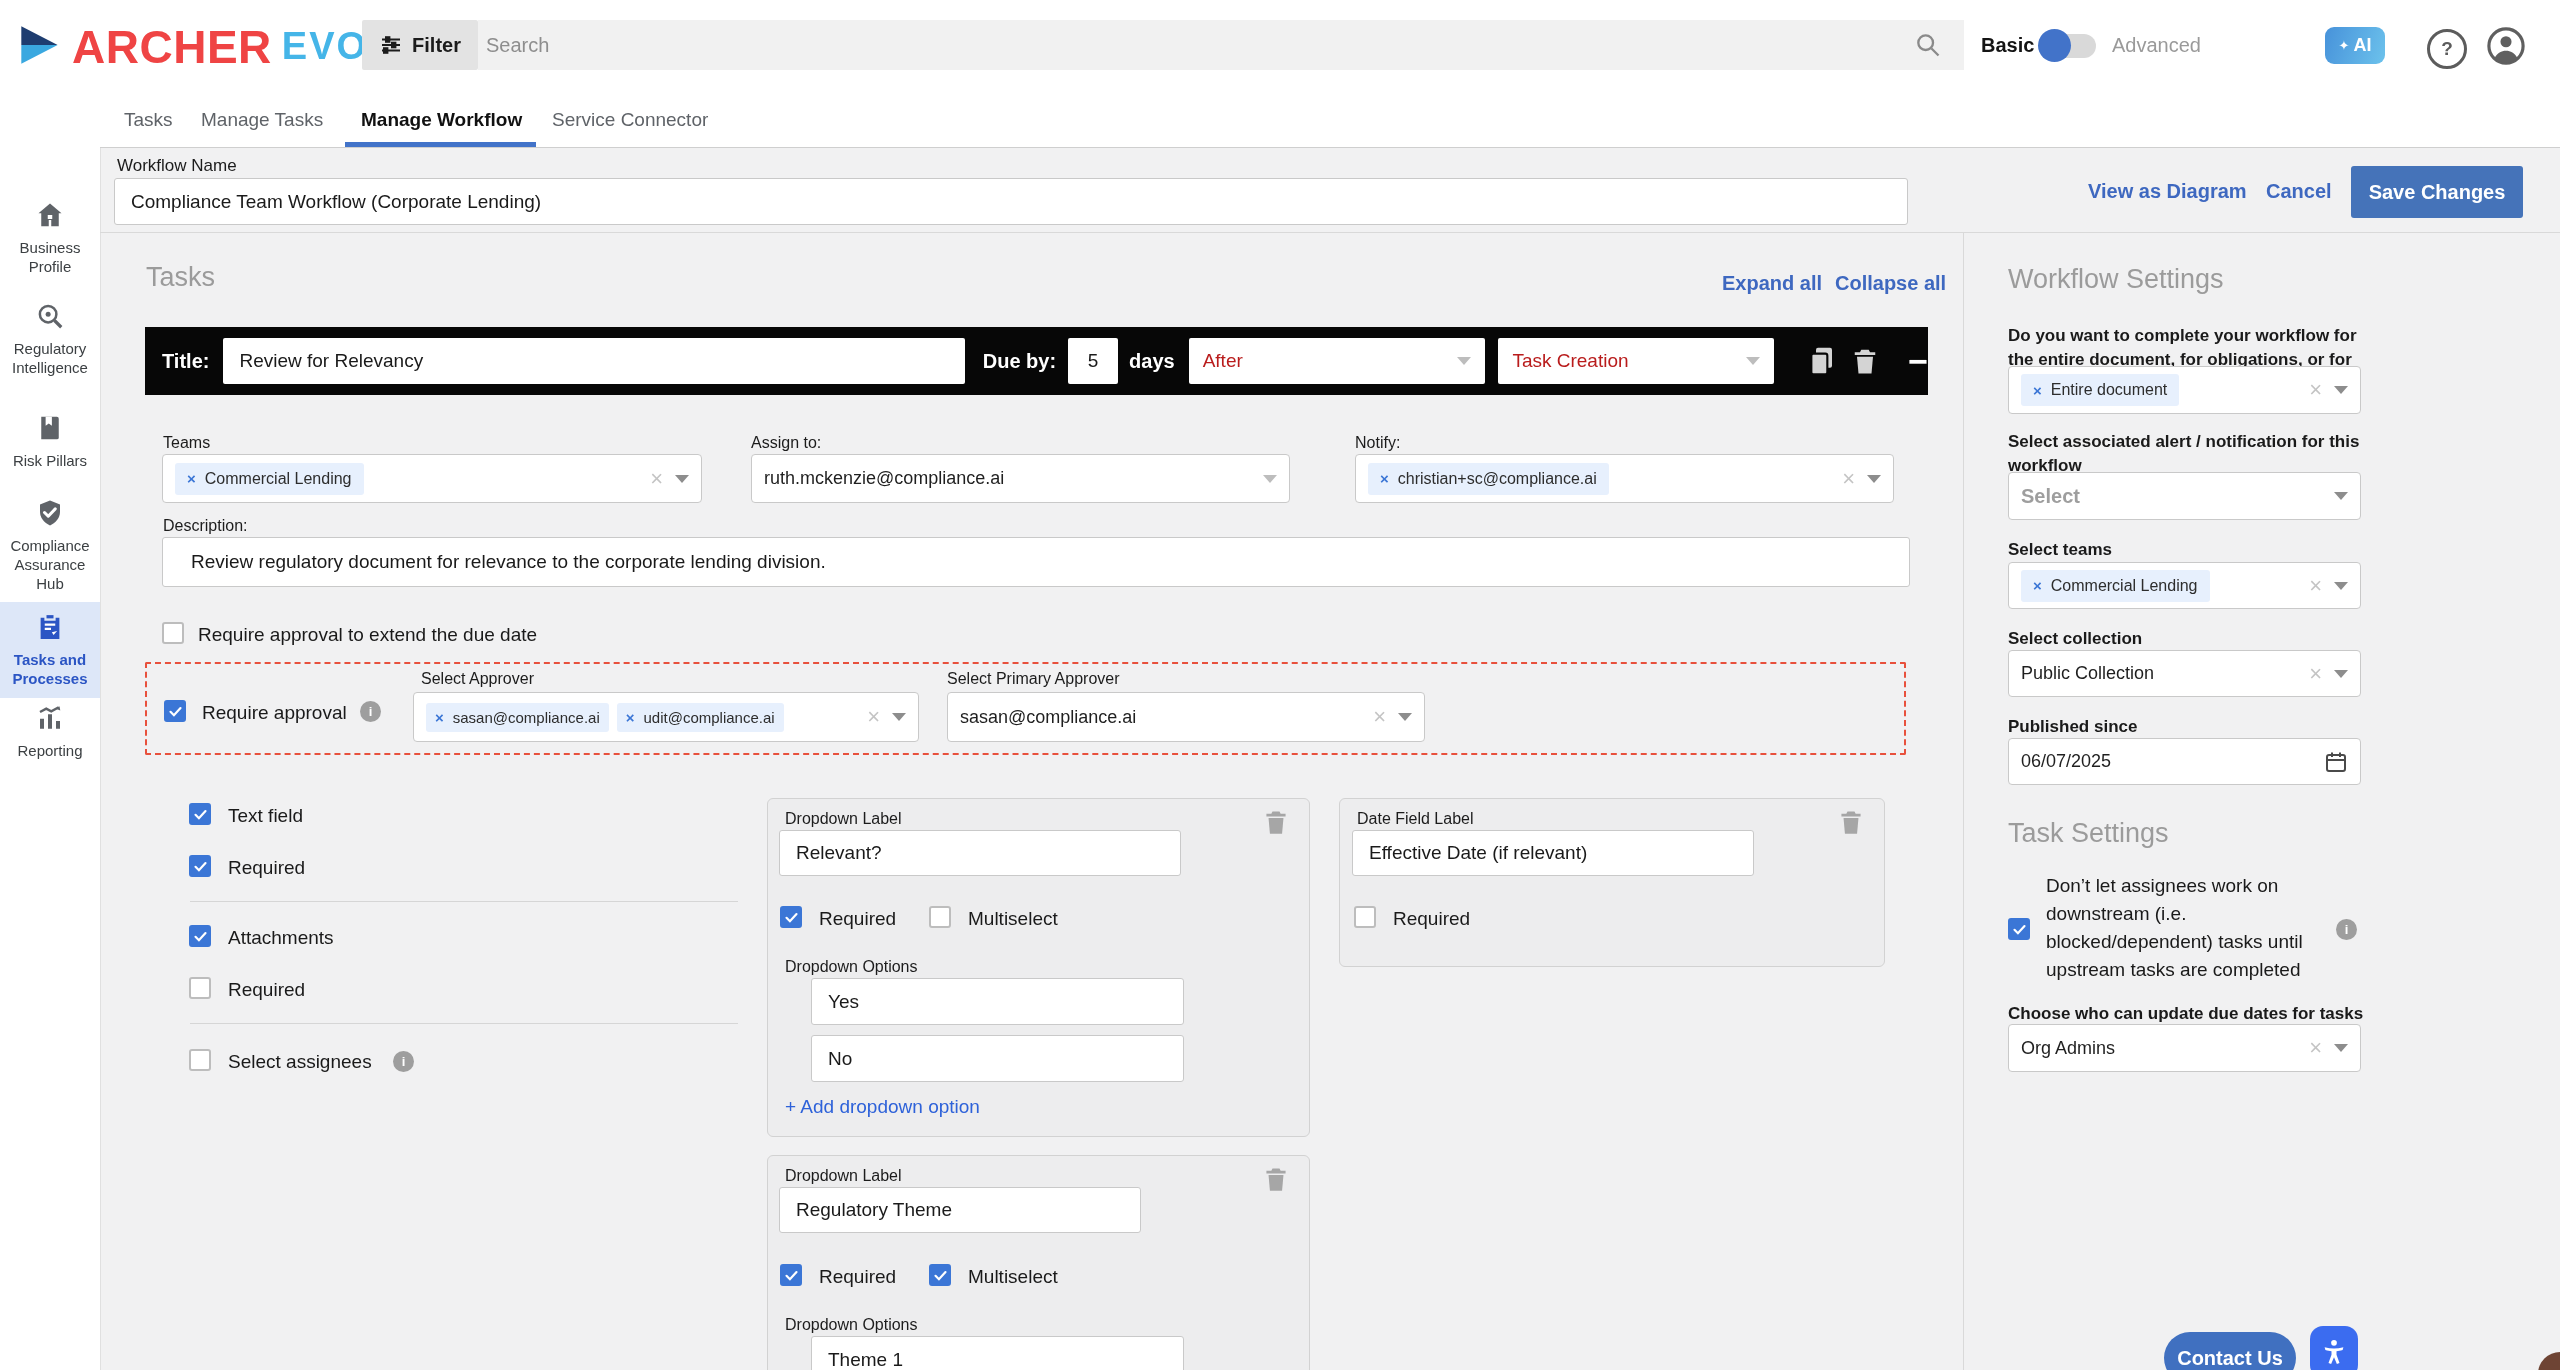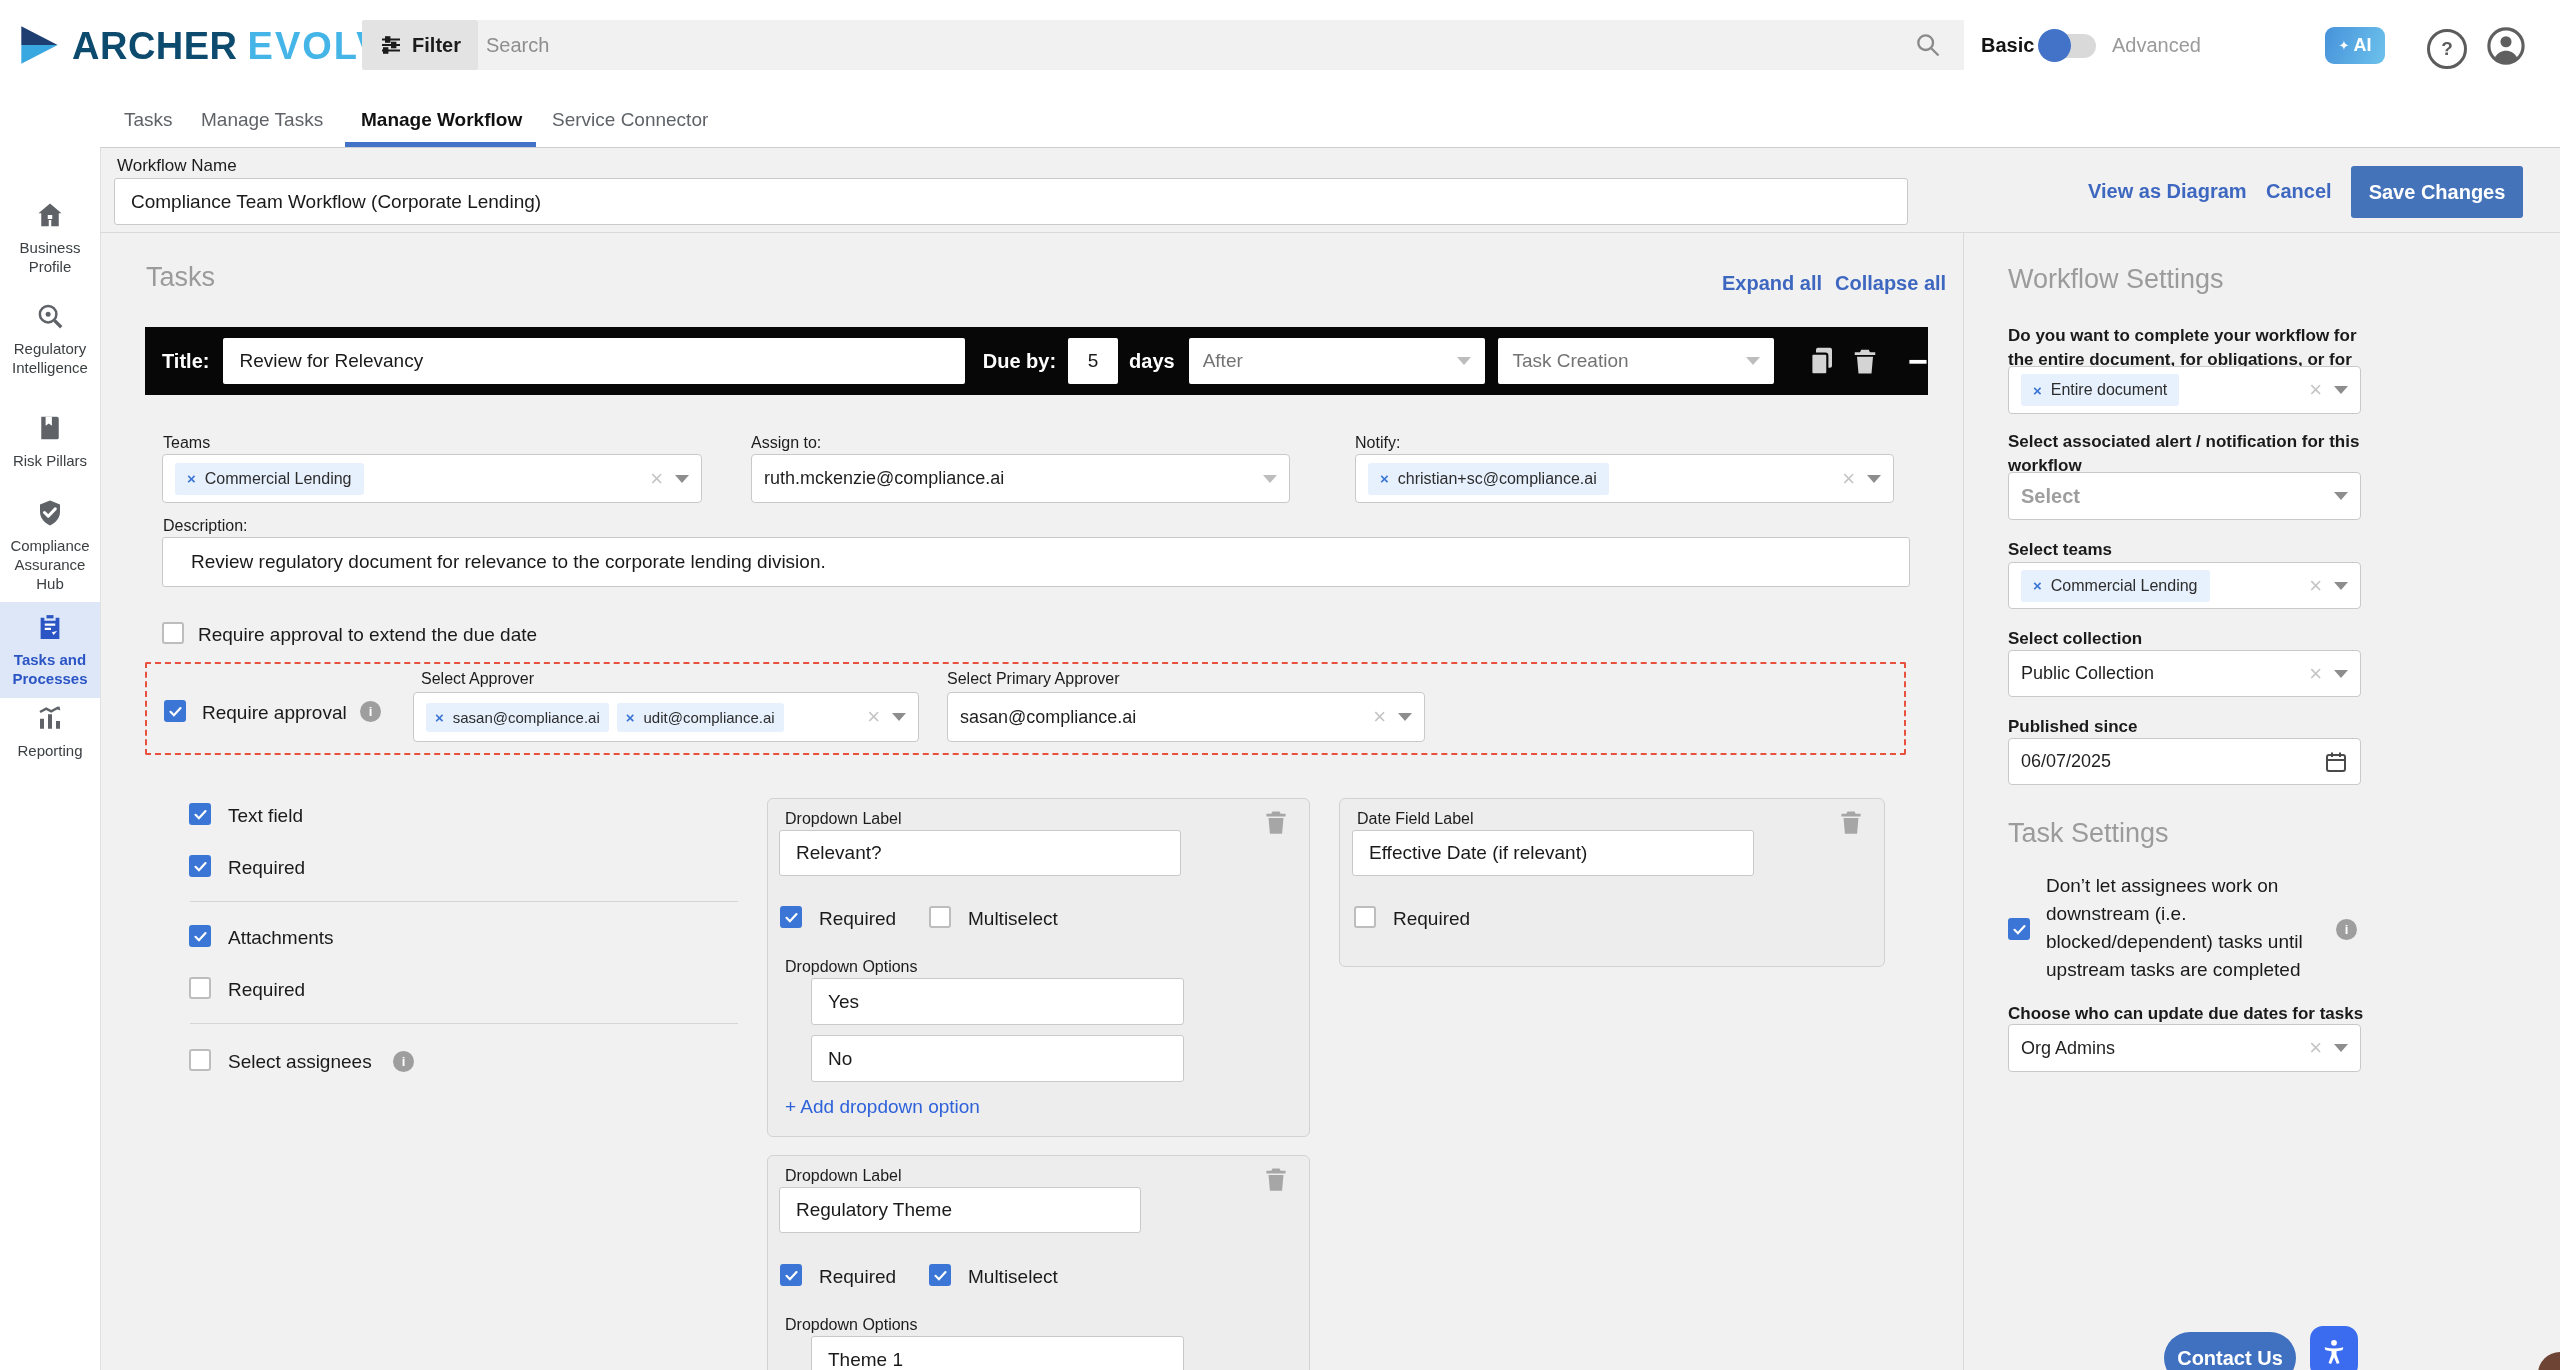--- a/index.html
+++ b/index.html
@@ -3,21 +3,21 @@
 <meta charset="utf-8">
 <style>
   html,body{margin:0;padding:0;}
   body{font-family:"Liberation Sans",sans-serif;background:#e9e9ea;}
   .page{position:relative;width:2560px;height:1370px;overflow:hidden;background:#f1f1f2;}
   .abs{position:absolute;}
 
   
   .topbar{position:absolute;left:0;top:0;width:2560px;height:93px;background:#fff;border-bottom:1px solid #e2e2e2;}
   .logo{position:absolute;left:18px;top:0;height:93px;display:flex;align-items:center;gap:10px;}
-  .logo .brand{font-size:38px;font-weight:800;color:#0c4a6e;letter-spacing:.5px;}
+  .logo .brand{font-size:46px;font-weight:800;color:#ef4444;letter-spacing:.5px;}
   .logo .product{font-size:38px;font-weight:800;color:#45b5e8;letter-spacing:2px;}
   .filter-btn{position:absolute;left:362px;top:20px;width:116px;height:50px;background:#e3e3e3;display:flex;align-items:center;justify-content:center;gap:9px;border-radius:2px;cursor:pointer;}
   .filter-btn span{font-size:20px;font-weight:700;color:#1c1c1c;}
   .searchbar{position:absolute;left:478px;top:20px;width:1486px;height:50px;background:#f1f1f1;display:flex;align-items:center;}
   .searchbar input{flex:1;border:none;background:transparent;outline:none;font-size:20px;color:#333;padding:0 0 0 8px;font-family:inherit;}
   .searchbar input::placeholder{color:#8e8e8e;}
   .mode-basic{position:absolute;left:1981px;top:34px;font-size:20px;font-weight:700;color:#141414;}
   .toggle{position:absolute;left:2040px;top:34px;width:56px;height:24px;background:#d9d9d9;border-radius:13px;cursor:pointer;}
   .toggle .knob{position:absolute;left:-2px;top:-5px;width:33px;height:33px;border-radius:50%;background:#4273c9;}
   .mode-adv{position:absolute;left:2112px;top:34px;font-size:20px;color:#9a9a9a;}
@@ -58,21 +58,21 @@
   .hdr-gray{position:absolute;font-size:27px;font-weight:500;color:#9b9b9b;white-space:nowrap;}
   .divider-h{position:absolute;background:#d9d9d9;height:1px;}
   .divider-v{position:absolute;background:#d9d9d9;width:1px;}
   .card{position:absolute;background:#ededee;border:1px solid #d2d2d2;border-radius:6px;}
   .trash{position:absolute;width:28px;height:28px;cursor:pointer;}
 
   
   .taskbar{position:absolute;left:145px;top:327px;width:1783px;height:68px;background:#070707;display:flex;align-items:center;}
   .taskbar .wlab{color:#fff;font-size:20px;font-weight:700;white-space:nowrap;}
   .bar-sel{background:#fff;border-radius:2px;display:flex;align-items:center;padding:0 14px;box-sizing:border-box;height:46px;cursor:pointer;}
-  .bar-sel .txt{font-size:19px;color:#737373;}
+  .bar-sel .txt{font-size:19px;color:#b91c1c;}
 
   .pnl-lab{position:absolute;font-size:17px;font-weight:700;color:#1a1a1a;line-height:24px;}
   .save-btn{position:absolute;left:2351px;top:166px;width:172px;height:52px;background:#4573b9;border-radius:3px;color:#fff;font-size:20px;font-weight:700;display:flex;align-items:center;justify-content:center;cursor:pointer;}
   .contact-btn{position:absolute;left:2164px;top:1332px;width:132px;height:52px;background:#4070c0;border-radius:26px;color:#fff;font-size:20px;font-weight:700;display:flex;align-items:center;justify-content:center;cursor:pointer;}
   .acc-btn{position:absolute;left:2310px;top:1326px;width:48px;height:52px;background:#3b6cf0;border-radius:13px;display:flex;align-items:center;justify-content:center;cursor:pointer;}
   .mascot{position:absolute;left:2538px;top:1352px;width:44px;height:44px;border-radius:50%;background:#6e4434;}
 </style>
 </head>
 <body>
 

